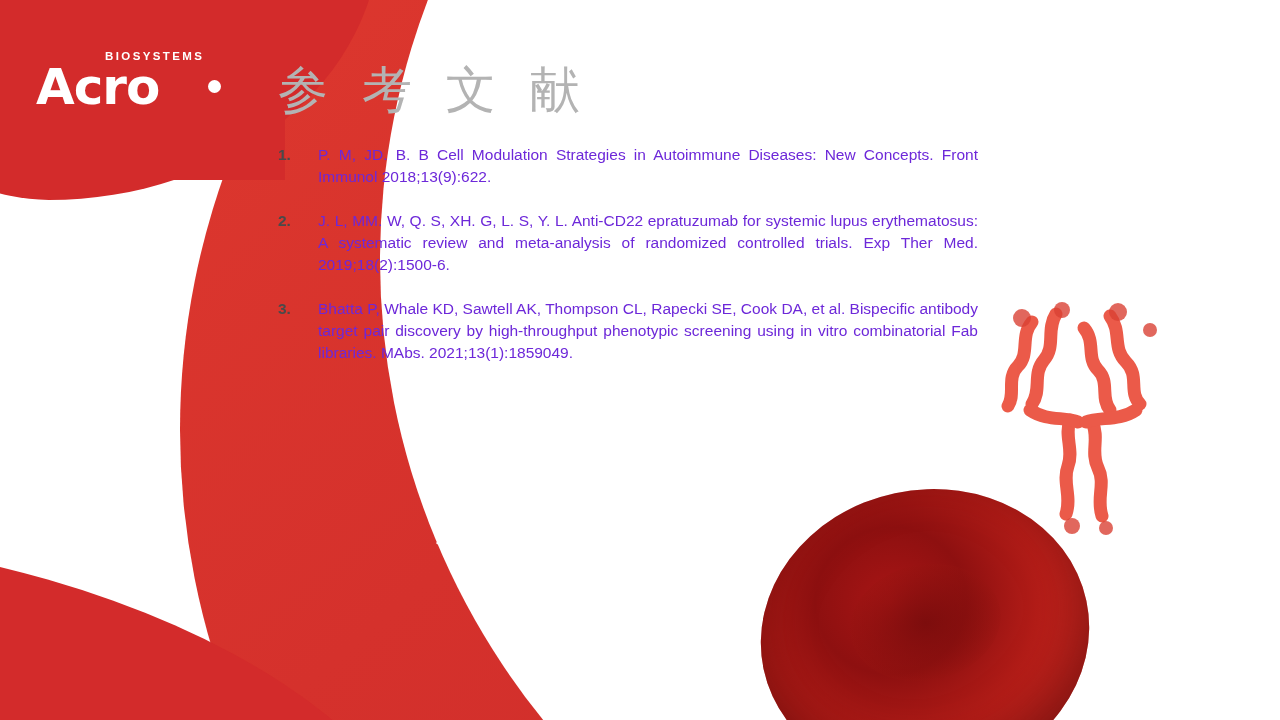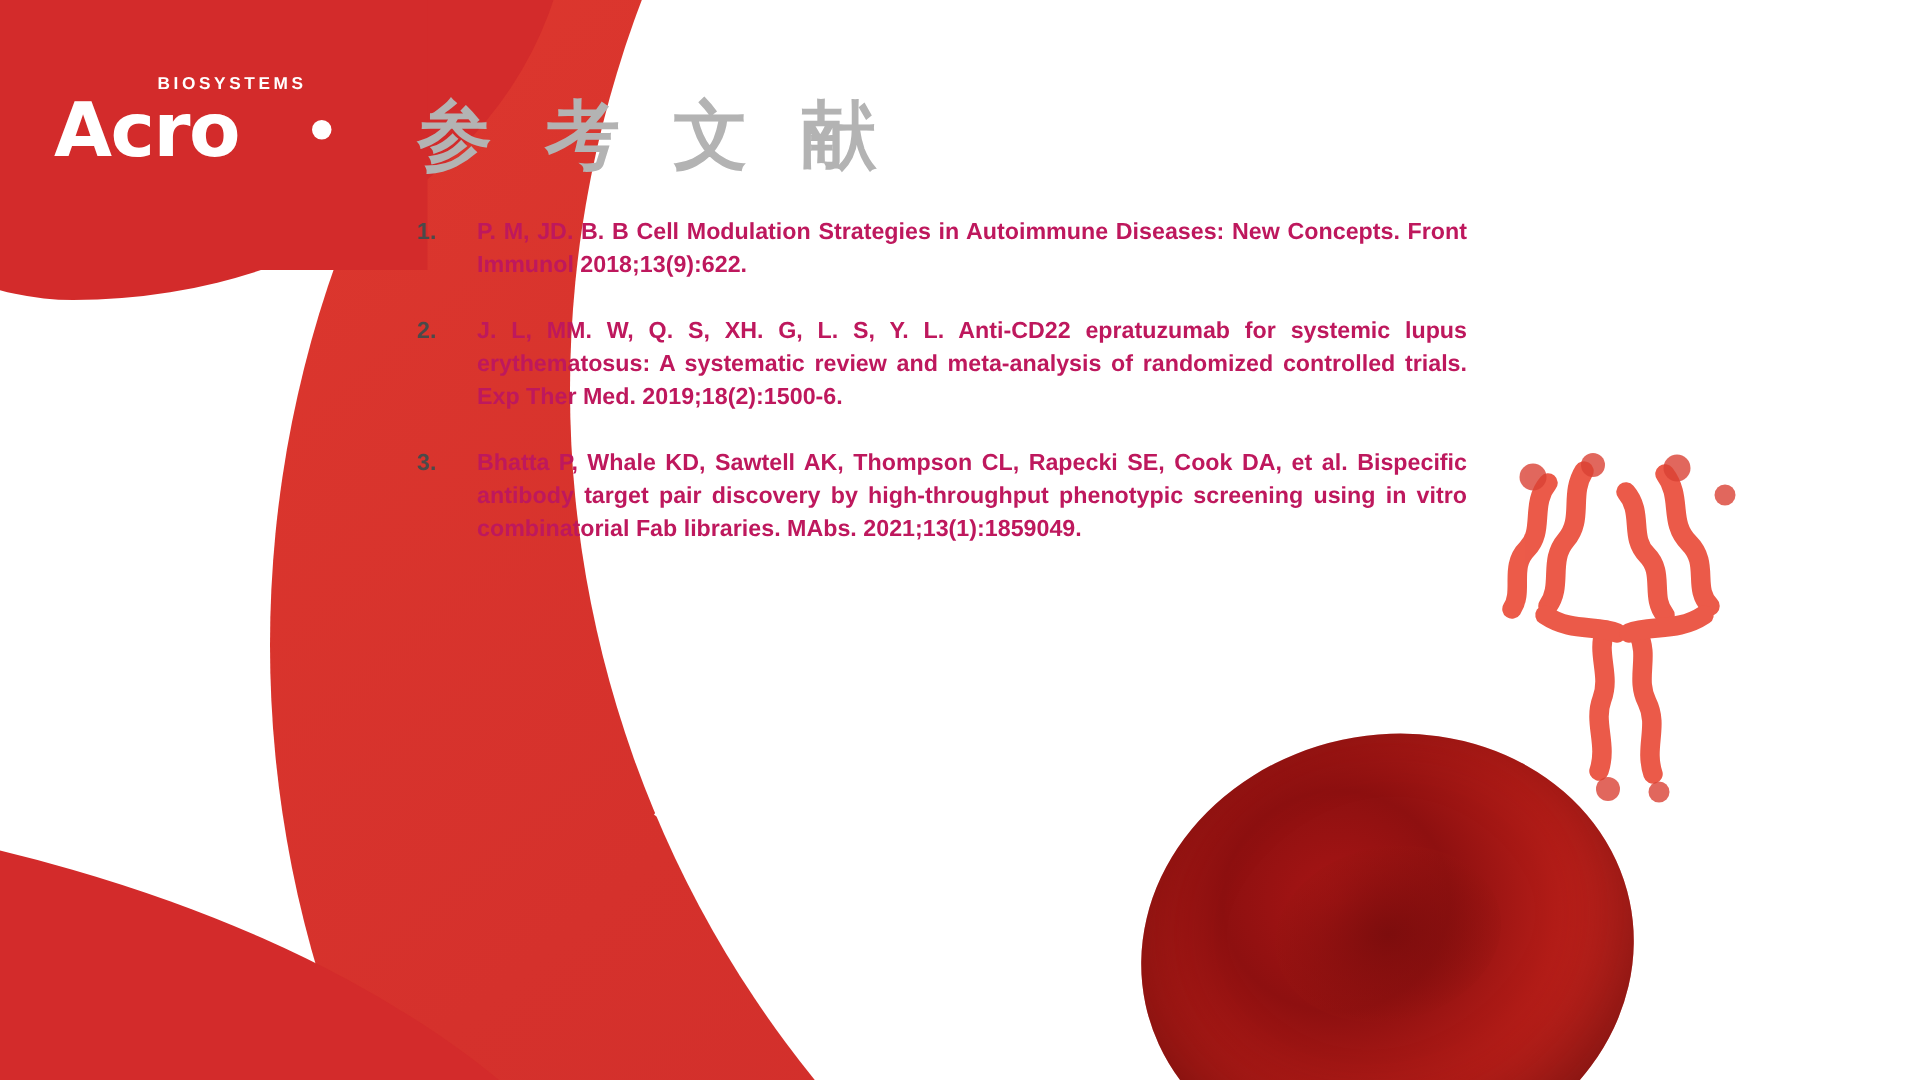--- a/index.html
+++ b/index.html
@@ -152,21 +152,21 @@
     border-radius: 50%;
     background: #ffffff;
   }
 
   
   .title {
     position: absolute;
     left: 278px;
     top: 57px;
     font-size: 50px;
-    font-weight: bold;
+    font-weight: normal;
     letter-spacing: 9px;
     color: #b3b3b3;
     font-family: "DejaVu Sans", sans-serif;
     white-space: nowrap;
   }
 
   
   .refs {
     position: absolute;
     left: 278px;
@@ -181,22 +181,22 @@
     width: 40px;
     flex: 0 0 40px;
     font-size: 15.5px;
     font-weight: bold;
     color: #4a4a4a;
     line-height: 1.42;
   }
   .ref-text {
     flex: 1;
     font-size: 15.5px;
-    font-weight: bold;
-    color: #be185d;
+    font-weight: normal;
+    color: #6d28d9;
     line-height: 1.42;
     text-align: justify;
     text-justify: inter-word;
   }
 
   
   .watermark {
     position: absolute;
     right: 34px;
     bottom: 16px;

